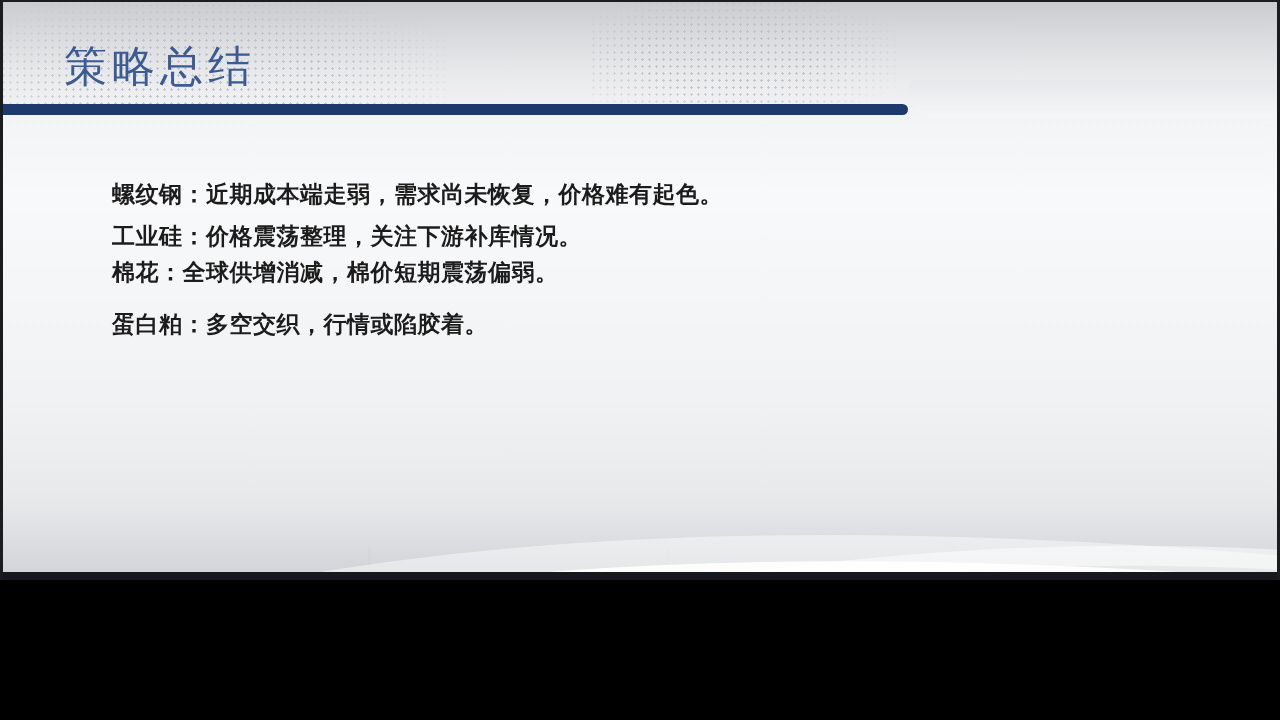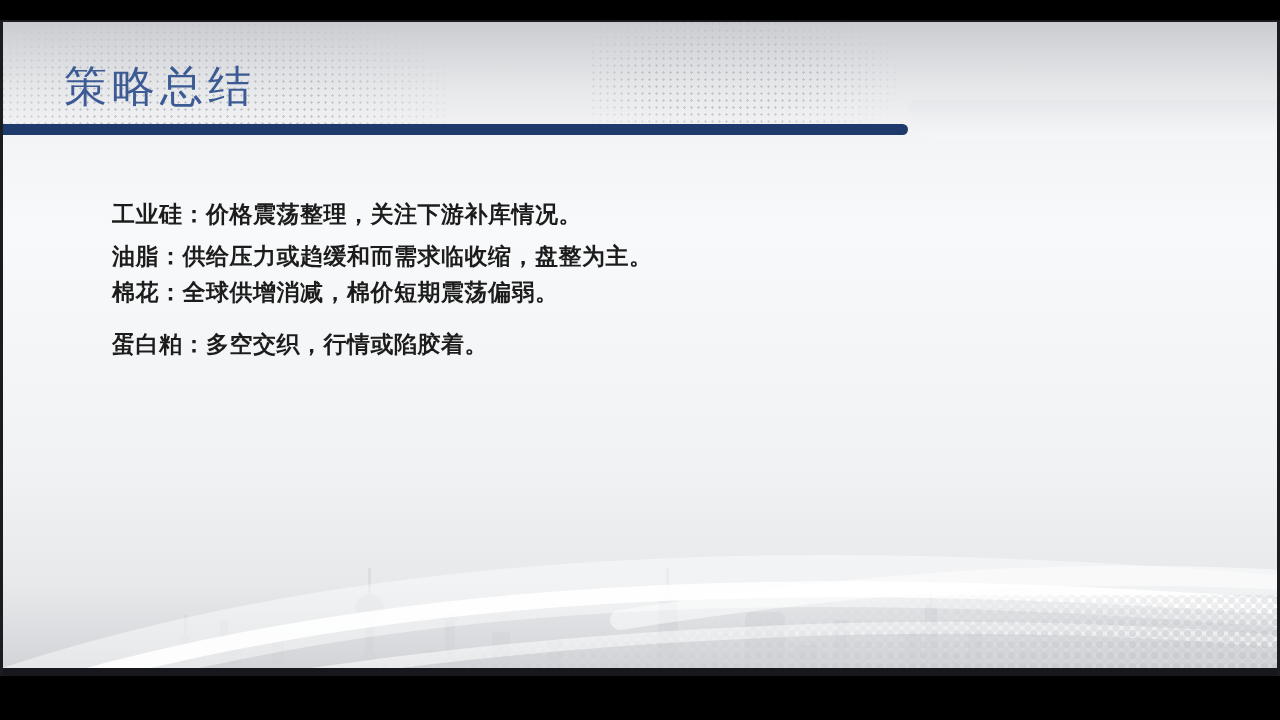--- a/index.html
+++ b/index.html
@@ -1,20 +1,19 @@
 <!DOCTYPE html>
 <html style="--title-blue: #3c5a94; --bar-navy: #1e3a6c; --body-text: #1c1c1c;"><head>
 <meta charset="utf-8">
 <style>
   html,body{margin:0;padding:0;background:#000;}
   .slide{
-    position:relative;width:1280px;height:656px;overflow:hidden;
+    position:relative;width:1280px;height:580px;overflow:hidden;
     background:#f2f3f5;
     font-family:"Liberation Serif","DejaVu Serif",serif;
-    margin-top:20px;
   }
   
   .band{
     position:absolute;left:0;top:0;width:1280px;height:116px;
     background:linear-gradient(180deg,#c9cbcf 0%,#d8dadd 30%,#e8e9eb 62%,#f4f4f6 100%);
   }
   
   .dots{
     position:absolute;
     background-image:radial-gradient(#bdc0c5 1.15px,rgba(0,0,0,0) 1.4px);
@@ -148,28 +147,28 @@
       <path d="M -40 690 C 320 560, 760 535, 1320 585" stroke-width="52" opacity="0.45"></path>
       <path d="M -40 695 C 320 570, 760 545, 1320 590" stroke-width="16" opacity="0.9"></path>
       <path d="M -40 722 C 400 615, 900 585, 1320 625" stroke-width="12" opacity="0.55"></path>
       <path d="M 620 600 C 900 556, 1100 548, 1320 562" stroke-width="20" opacity="0.5"></path>
     </g>
   </svg>
 
   <div class="hexdots"></div>
 
   <div class="content" id="strategy-list">
+    <div class="line"><span>螺纹钢</span><span>：</span><span>近期成本端走弱，需求尚未恢复，价格难有起色。</span></div>
 
 
 
     <div class="line"><span>工业硅</span><span>：</span><span>价格震荡整理，关注下游补库情况。</span></div>
 
 
 
-    <div class="line"><span>油脂</span><span>：</span><span>供给压力或趋缓和而需求临收缩，盘整为主。</span></div>
 
     <div class="line"><span>棉花</span><span>：</span><span>全球供增消减，棉价短期震荡偏弱。</span></div>
 
     <div class="line"><span>蛋白粕</span><span>：</span><span>多空交织，行情或陷胶着。</span></div>
   </div>
 
   <div class="bottom-bar"></div>
   <div class="frame"></div>
 </div>
 

